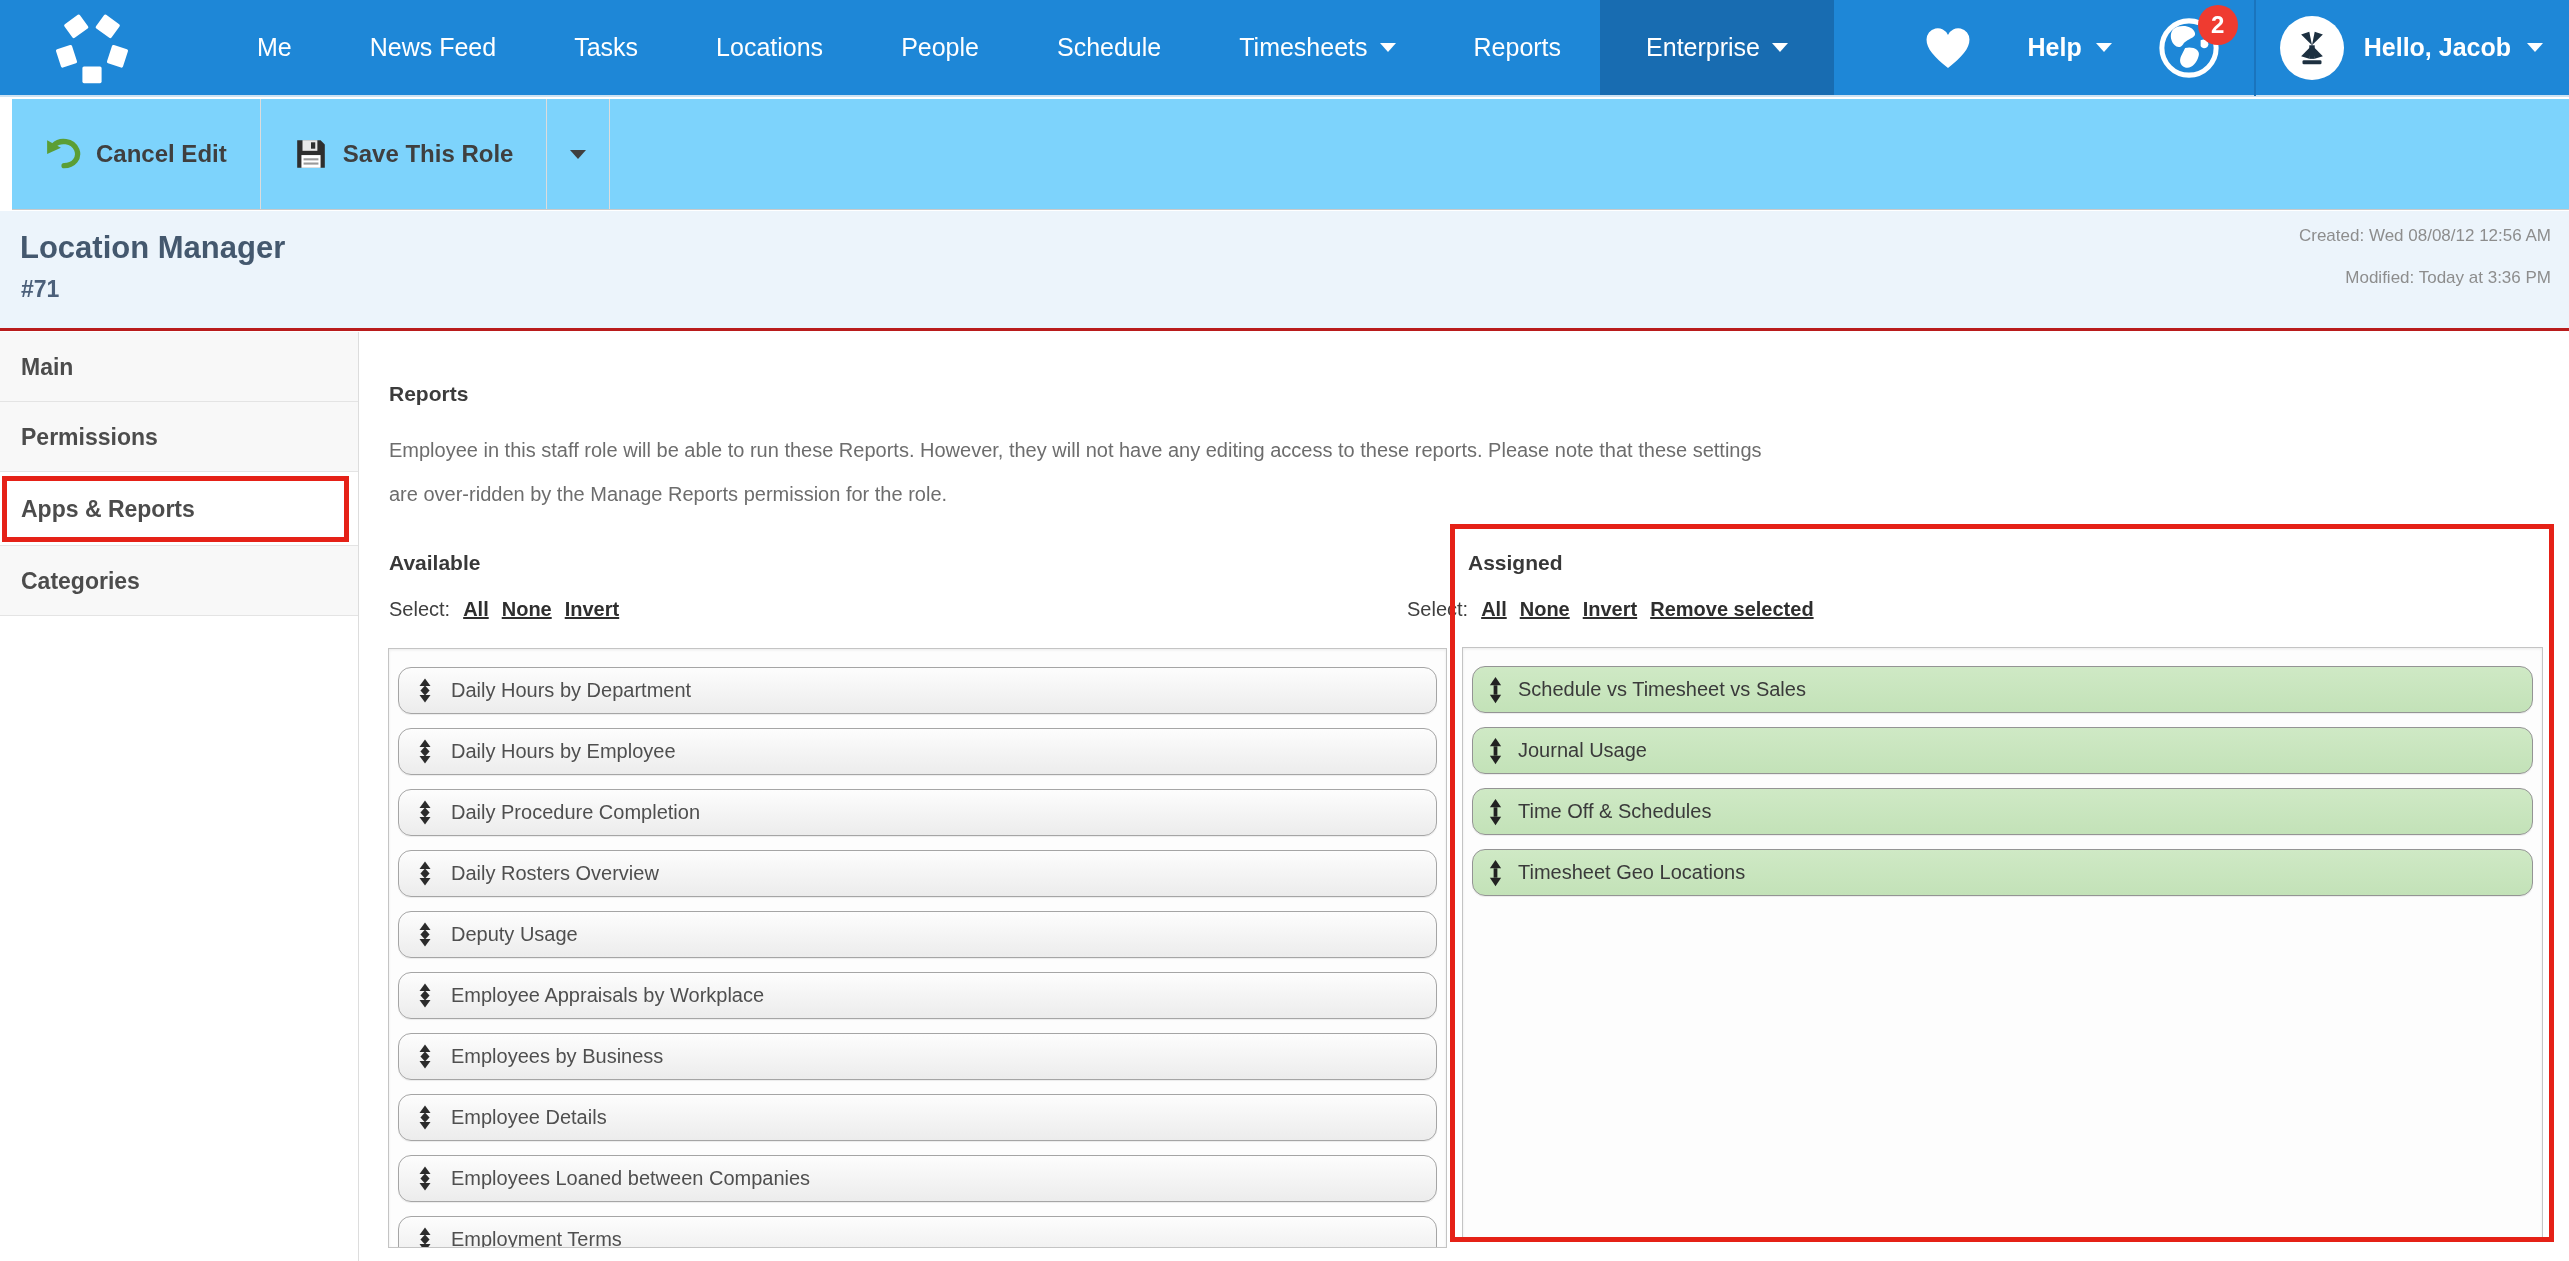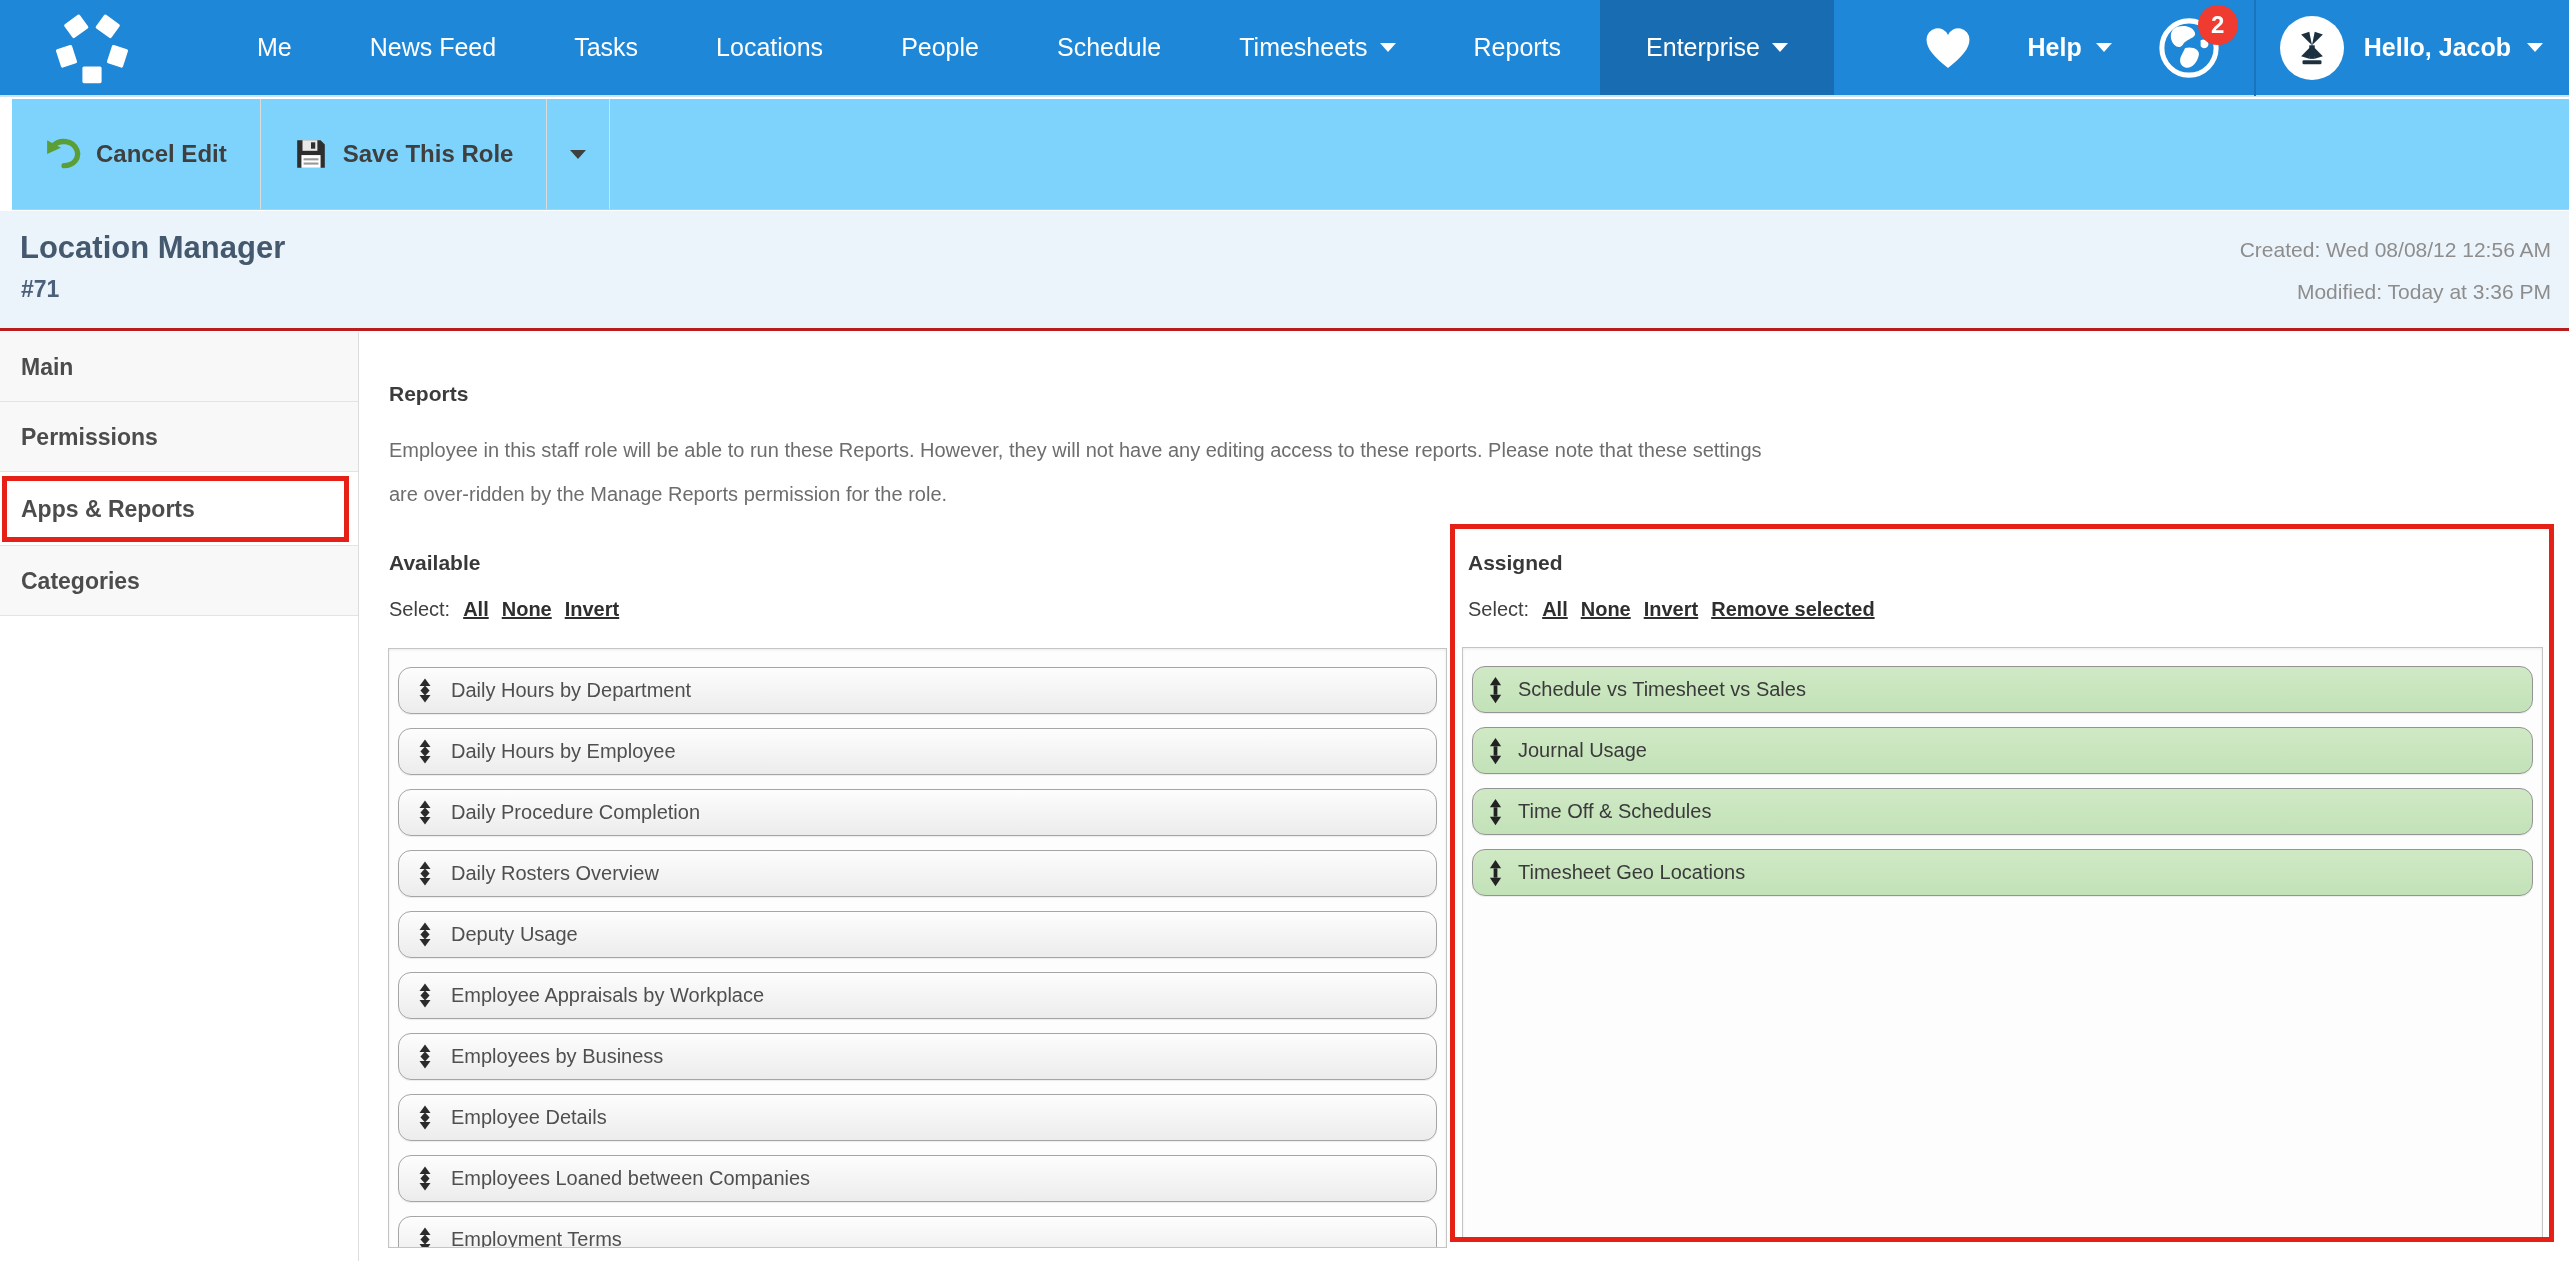--- a/index.html
+++ b/index.html
@@ -36,22 +36,22 @@
   .tb-btn { display:flex; align-items:center; gap:15px; padding:0 33px;
     font-size:24px; font-weight:700; color:#3f3f3f; cursor:pointer; }
   .tb-caret { display:flex; align-items:center; justify-content:center; width:62px; color:#3f3f3f; cursor:pointer; }
   .tb-sep { width:1px; background:#dcdcdc; }
 
   
   .titlebar { position:absolute; left:0; top:211px; width:100%; height:120px;
     background:#ecf4fb; border-bottom:3px solid #b91c1c; }
   .page-title { position:absolute; left:20px; top:19px; font-size:31px; font-weight:700; color:#44586e; }
   .role-id { position:absolute; left:21px; top:65px; font-size:23px; font-weight:700; color:#4c607a; }
-  .meta { position:absolute; right:18px; top:18px; text-align:right;
-    font-size:21px; color:#8d8d8d; line-height:42px; }
+  .meta { position:absolute; right:18px; top:4px; text-align:right;
+    font-size:17px; color:#8d8d8d; line-height:42px; }
 
   
   .sidebar { position:absolute; left:0; top:332px; width:359px; height:929px;
     border-right:1px solid #ddd; background:#fff; }
   .side-item { height:70px; line-height:70px; padding-left:21px; font-size:23px; font-weight:700;
     color:#4c4c4c; background:#f8f8f8; border-bottom:1px solid #e4e4e4; cursor:pointer; }
   .side-item.active { background:#fff; height:74px; line-height:74px; }
   .annot { position:absolute; border:5px solid #e52117; pointer-events:none; z-index:20; }
   .annot-sidebar { left:2px; top:144px; width:347px; height:66px; }
 
@@ -204,21 +204,21 @@
     <div>Employee in this staff role will be able to run these Reports. However, they will not have any editing access to these reports. Please note that these settings</div>
     <div>are over-ridden by the Manage Reports permission for the role.</div>
   </div>
 
   <div class="col-head" style="left:389px; top:551px;">Available</div>
   <div class="sel-row" style="left:389px; top:598px;">
     <span>Select:</span><a>All</a><a>None</a><a>Invert</a>
   </div>
 
   <div class="col-head" style="left:1468px; top:551px;">Assigned</div>
-  <div class="sel-row" style="left:1468px; top:598px;">
+  <div class="sel-row" style="left:1407px; top:598px;">
     <span>Select:</span><a>All</a><a>None</a><a>Invert</a><a>Remove selected</a>
   </div>
 
   <div class="listbox avail-box">
     <div class="item">
       <svg class="ic" width="22" height="27" viewBox="0 0 24 26">
           <g fill="#2b2b2b">
             <polygon points="12,0 6,8 18,8"></polygon>
             <polygon points="12,26 6,18 18,18"></polygon>
             <polygon points="12,7.5 17,13 12,18.5 7,13"></polygon>

